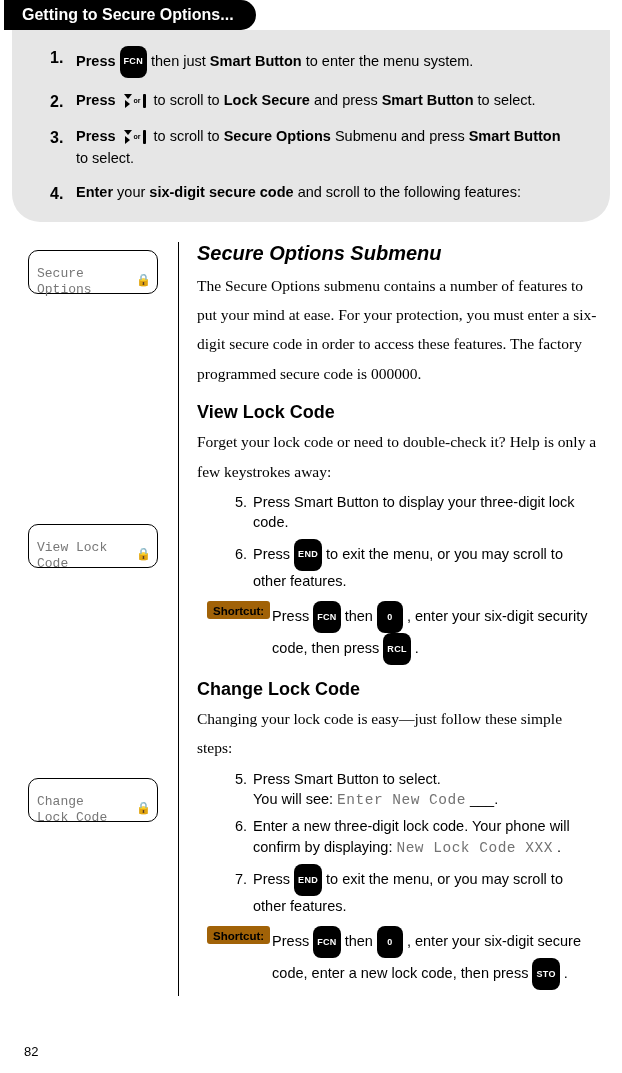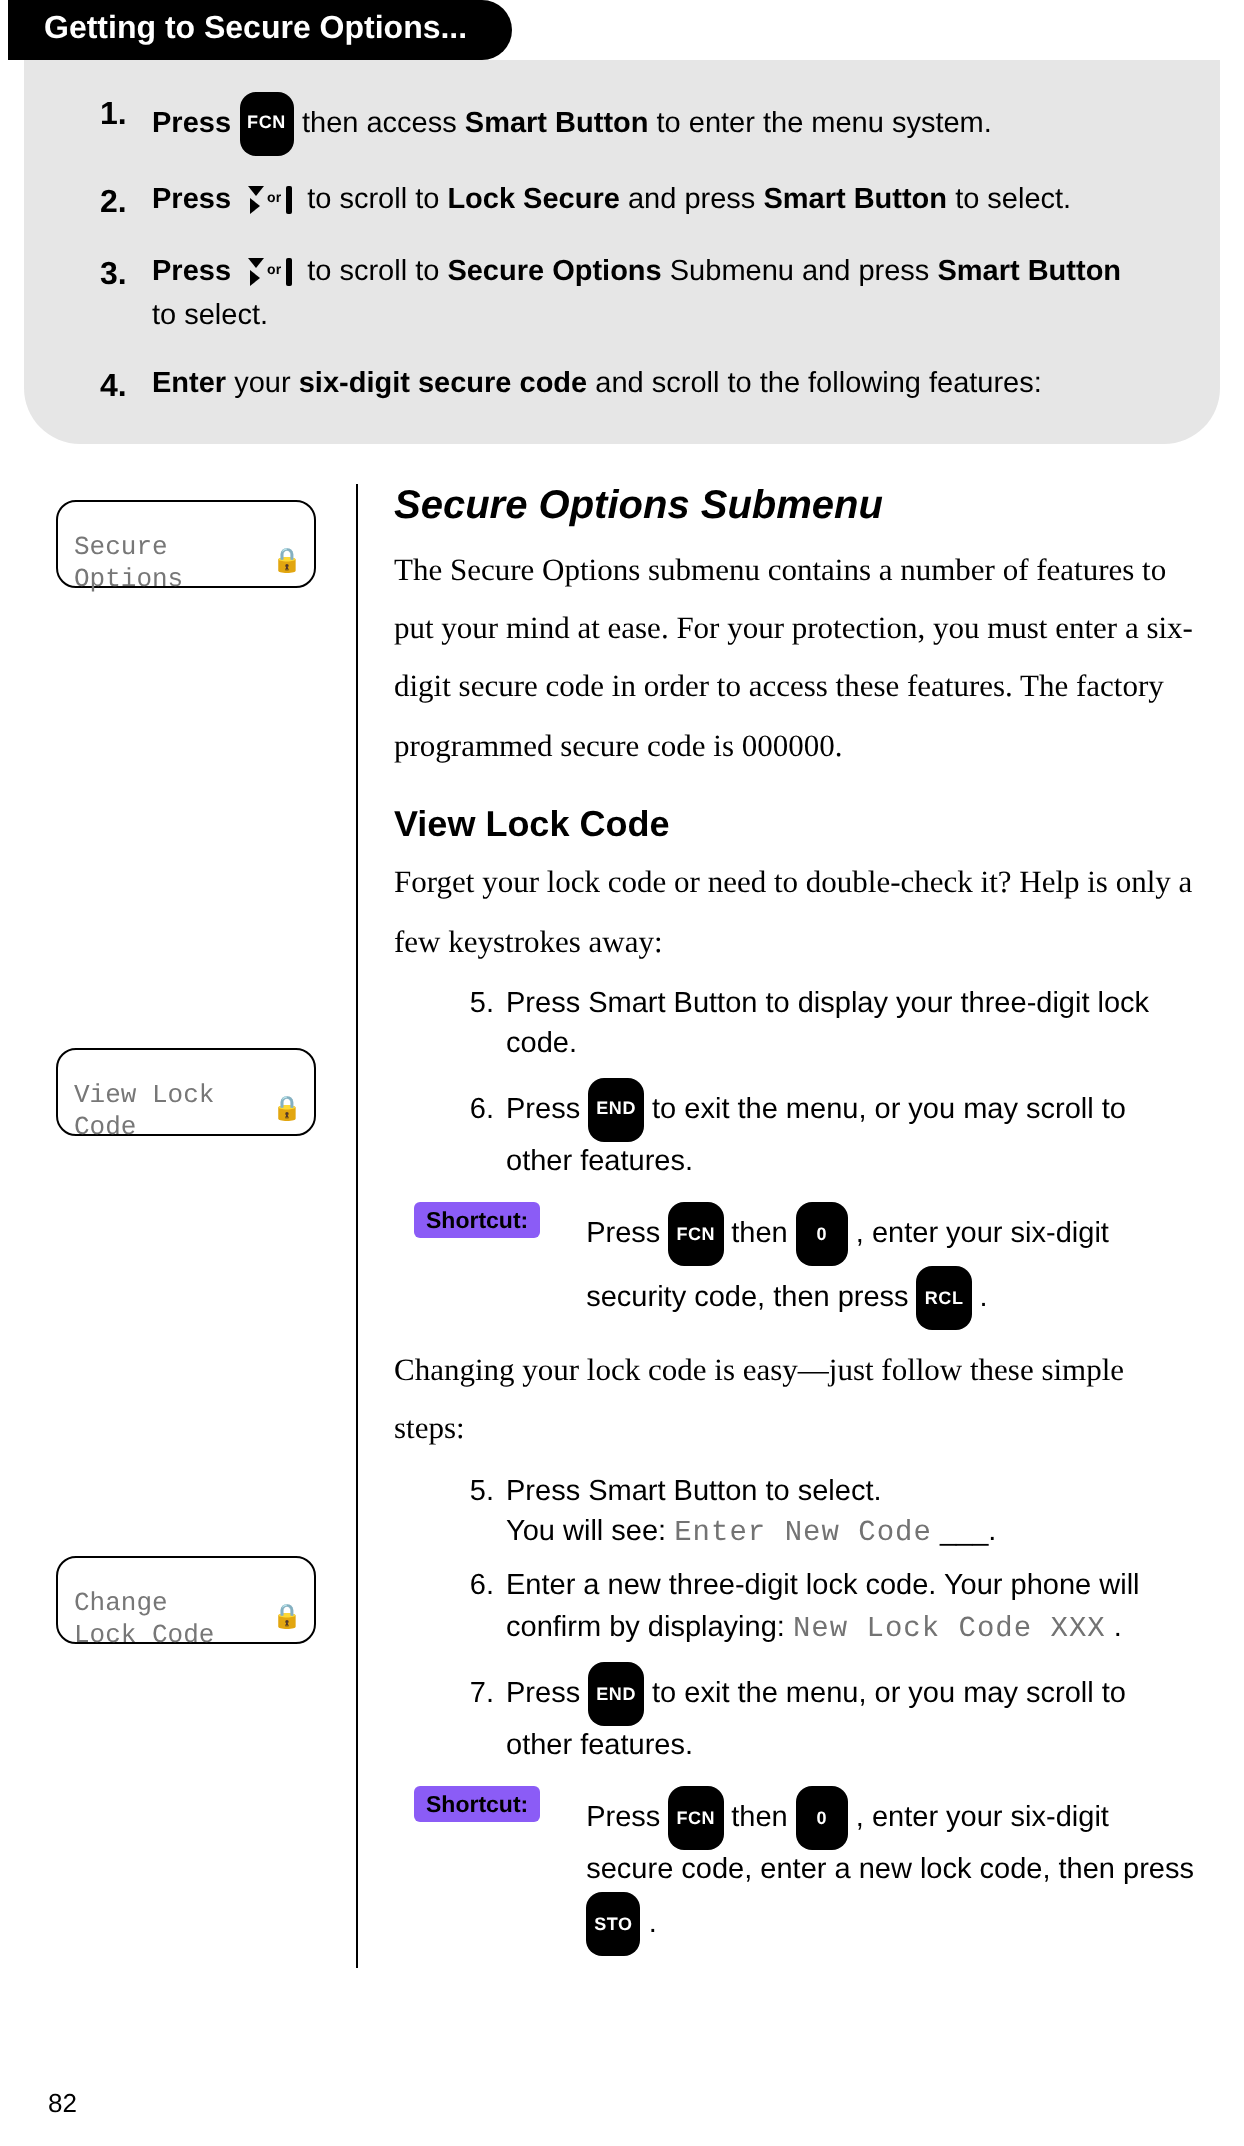--- a/index.html
+++ b/index.html
@@ -135,26 +135,26 @@
   ol.sub-steps li { margin-bottom: 6px; padding-left: 2px; }
   .shortcut-row {
     display: flex;
     margin-top: 10px;
     margin-left: 10px;
     margin-bottom: 6px;
     line-height: 1.45;
     font-size: 14.5px;
   }
   .shortcut-label {
-    background: #8b5cf6;
+    background: #a16207;
     font-weight: bold;
     font-size: 11.5px;
     padding: 2px 6px;
     border-radius: 3px;
-    margin-right: 23px;
+    margin-right: 2px;
     height: 18px;
     align-self: flex-start;
   }
   .shortcut-body { flex: 1; }
   .lcd-text { font-family: "Courier New", monospace; color: #737373; letter-spacing: 0.5px;}
   .page-num {
     position: absolute;
     left: 24px;
     bottom: 14px;
     font-size: 13px;
@@ -167,21 +167,21 @@
 
 <div class="pill-tab">Getting to Secure Options...</div>
 
 <div class="steps-box">
 
   <div class="step">
     <span class="step-num">1.</span>
     <span class="step-body">
       <b>Press </b>
       <span class="key">FCN</span>
-      <span> then access </span>
+      <span> then just </span>
       <b>Smart Button</b>
       <span> to enter the menu system.</span>
     </span>
   </div>
 
   <div class="step">
     <span class="step-num">2.</span>
     <span class="step-body">
       <b>Press </b>
       <span class="scroll-icon">
@@ -283,20 +283,21 @@
         <span>Press </span>
         <span class="key">FCN</span>
         <span> then </span>
         <span class="key">0</span>
         <span>, enter your six-digit security code, then press </span>
         <span class="key">RCL</span>
         <span>.</span>
       </span>
     </div>
 
+    <h3 class="sub-head">Change Lock Code</h3>
     <p class="serif">Changing your lock code is easy—just follow these simple steps:</p>
 
     <ol class="sub-steps" start="5">
       <li>
         <span>Press Smart Button to select.</span><br>
         <span>You will see: </span>
         <span class="lcd-text">Enter New Code</span>
         <span> ___.</span>
       </li>
       <li>

